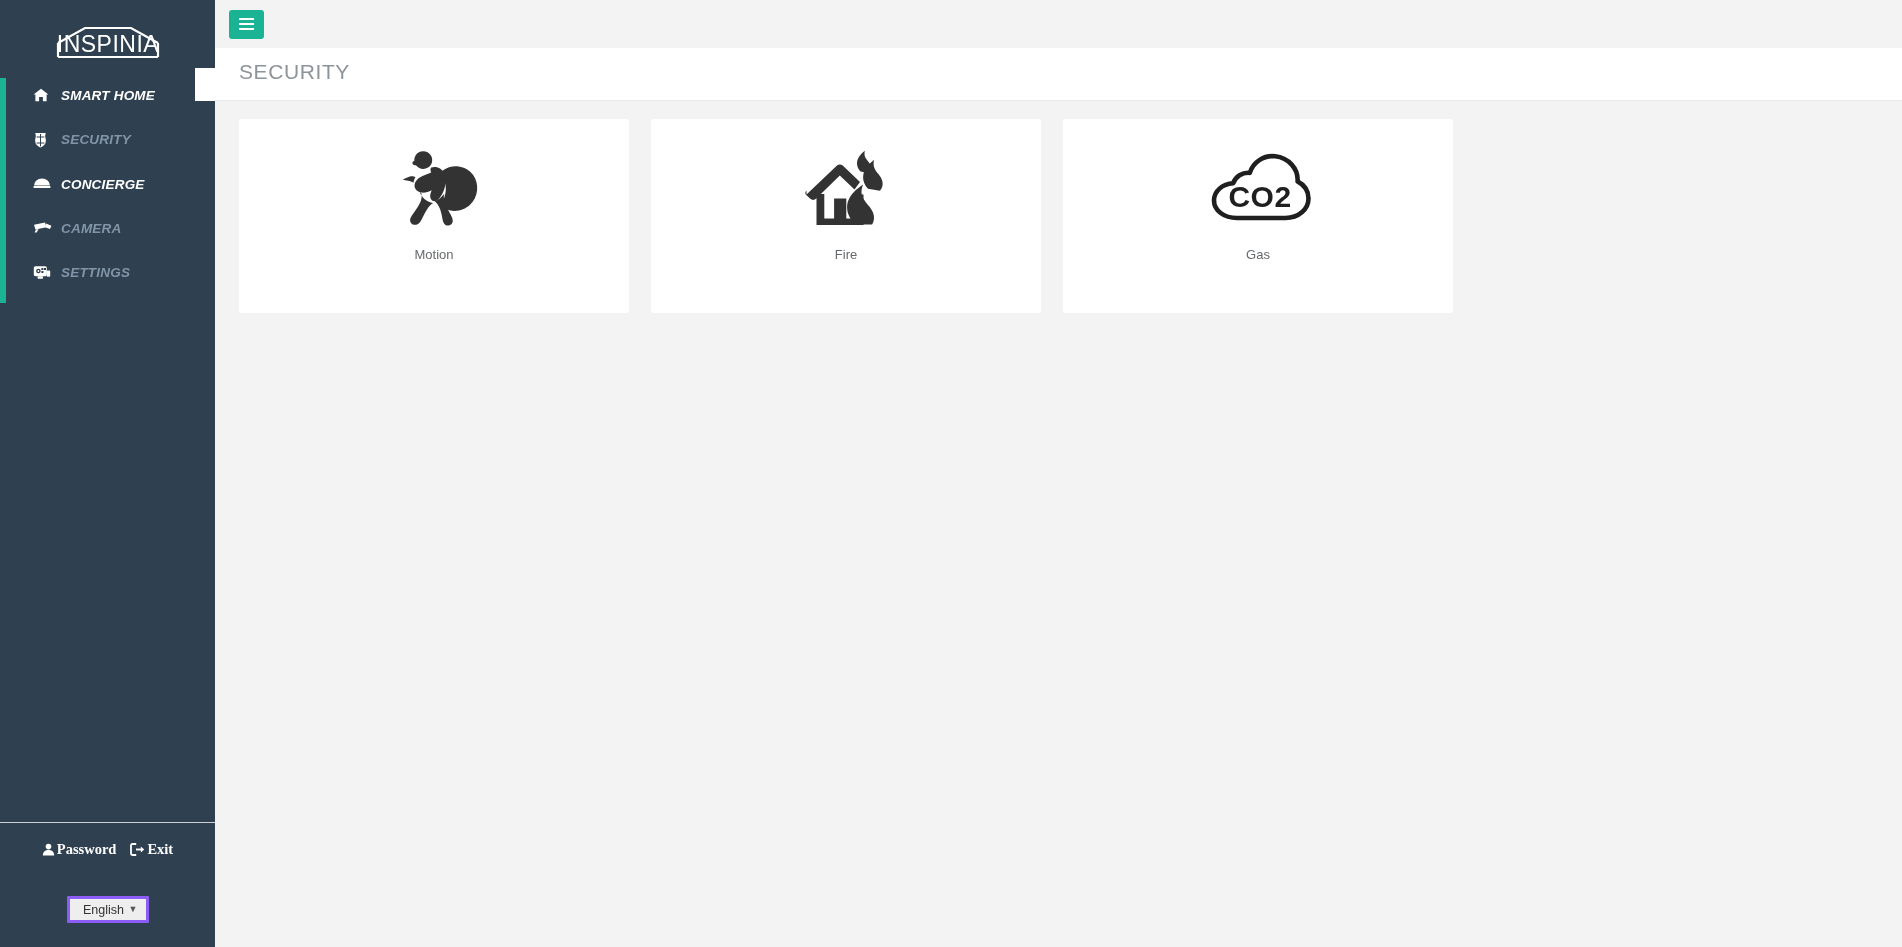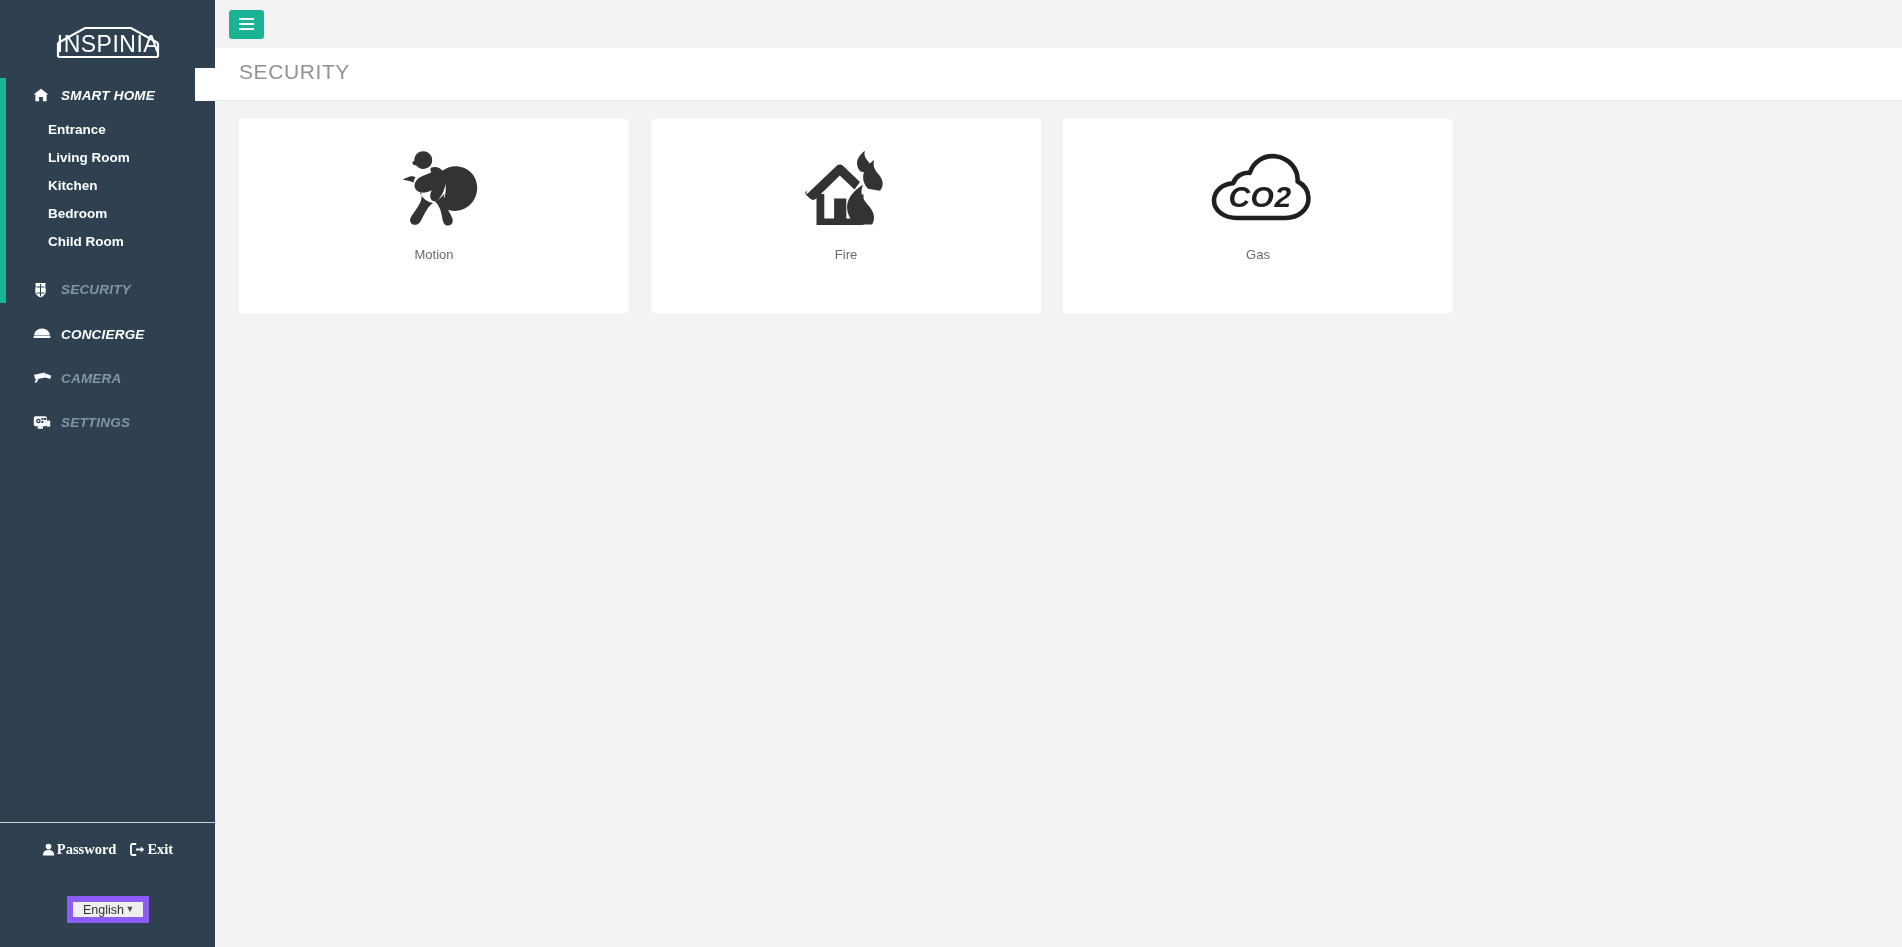--- a/index.html
+++ b/index.html
@@ -135,21 +135,21 @@
   .lang-wrap {
     display: flex;
     justify-content: center;
     padding-top: 38px;
   }
   .lang-select {
     position: relative;
     width: 82px;
     height: 27px;
     background: #eeeeee;
-    border: 6px solid #8b5cf6;
+    border: 3px solid #8b5cf6;
     border-radius: 1px;
     display: flex;
     align-items: center;
     cursor: pointer;
   }
   .lang-value {
     flex: 1;
     text-align: center;
     font-size: 12.5px;
     color: #333333;
@@ -239,21 +239,20 @@
     flex-direction: column;
     align-items: center;
     justify-content: flex-start;
     padding-top: 18px;
     cursor: pointer;
   }
   .card-icon {
     height: 100px;
     display: flex;
     align-items: center;
-    font-style: italic;
   }
   .card-icon svg { display: block; }
   .card-label {
     margin-top: 10px;
     font-size: 13px;
     color: #676a6c;
     text-align: center;
   }
 </style>
 </head>
@@ -279,37 +278,20 @@
       <div class="nav-item">
         <span class="nav-ico">
           <svg width="16" height="14" viewBox="0 0 16 14" aria-hidden="true">
             <path d="M8 0.8 L15.4 6.6 L13.6 6.6 L13.6 13.2 L9.9 13.2 L9.9 8.9 L6.1 8.9 L6.1 13.2 L2.4 13.2 L2.4 6.6 L0.6 6.6 Z" fill="#ffffff"></path>
           </svg>
         </span>
         <span class="nav-label">SMART HOME</span>
         <span class="caret-down">⌄</span>
       </div>
 
-      <div class="sub-list">
-        <div class="sub-item">
-          <span class="sub-label">Entrance</span>
-        </div>
-        <div class="sub-item">
-          <span class="sub-label">Living Room</span>
-        </div>
-        <div class="sub-item">
-          <span class="sub-label">Kitchen</span>
-        </div>
-        <div class="sub-item">
-          <span class="sub-label">Bedroom</span>
-        </div>
-        <div class="sub-item">
-          <span class="sub-label">Child Room</span>
-        </div>
-      </div>
 
       <div class="nav-gap"></div>
 
       <div class="nav-item">
         <span class="nav-ico">
           <svg width="15" height="16" viewBox="0 0 15 16" aria-hidden="true">
             <path d="M2.2 1 L12.8 1 C12 3 12 5 12.8 7.2 L12.8 9 C12.8 12.2 10.3 14.4 7.5 15.4 C4.7 14.4 2.2 12.2 2.2 9 L2.2 7.2 C3 5 3 3 2.2 1 Z" fill="#ffffff"></path>
             <path d="M7.5 2 L7.5 14.4 M3.6 5 L11.4 5 M3.6 11 L11.4 11" stroke="#2f4050" stroke-width="1"></path>
           </svg>
         </span>

